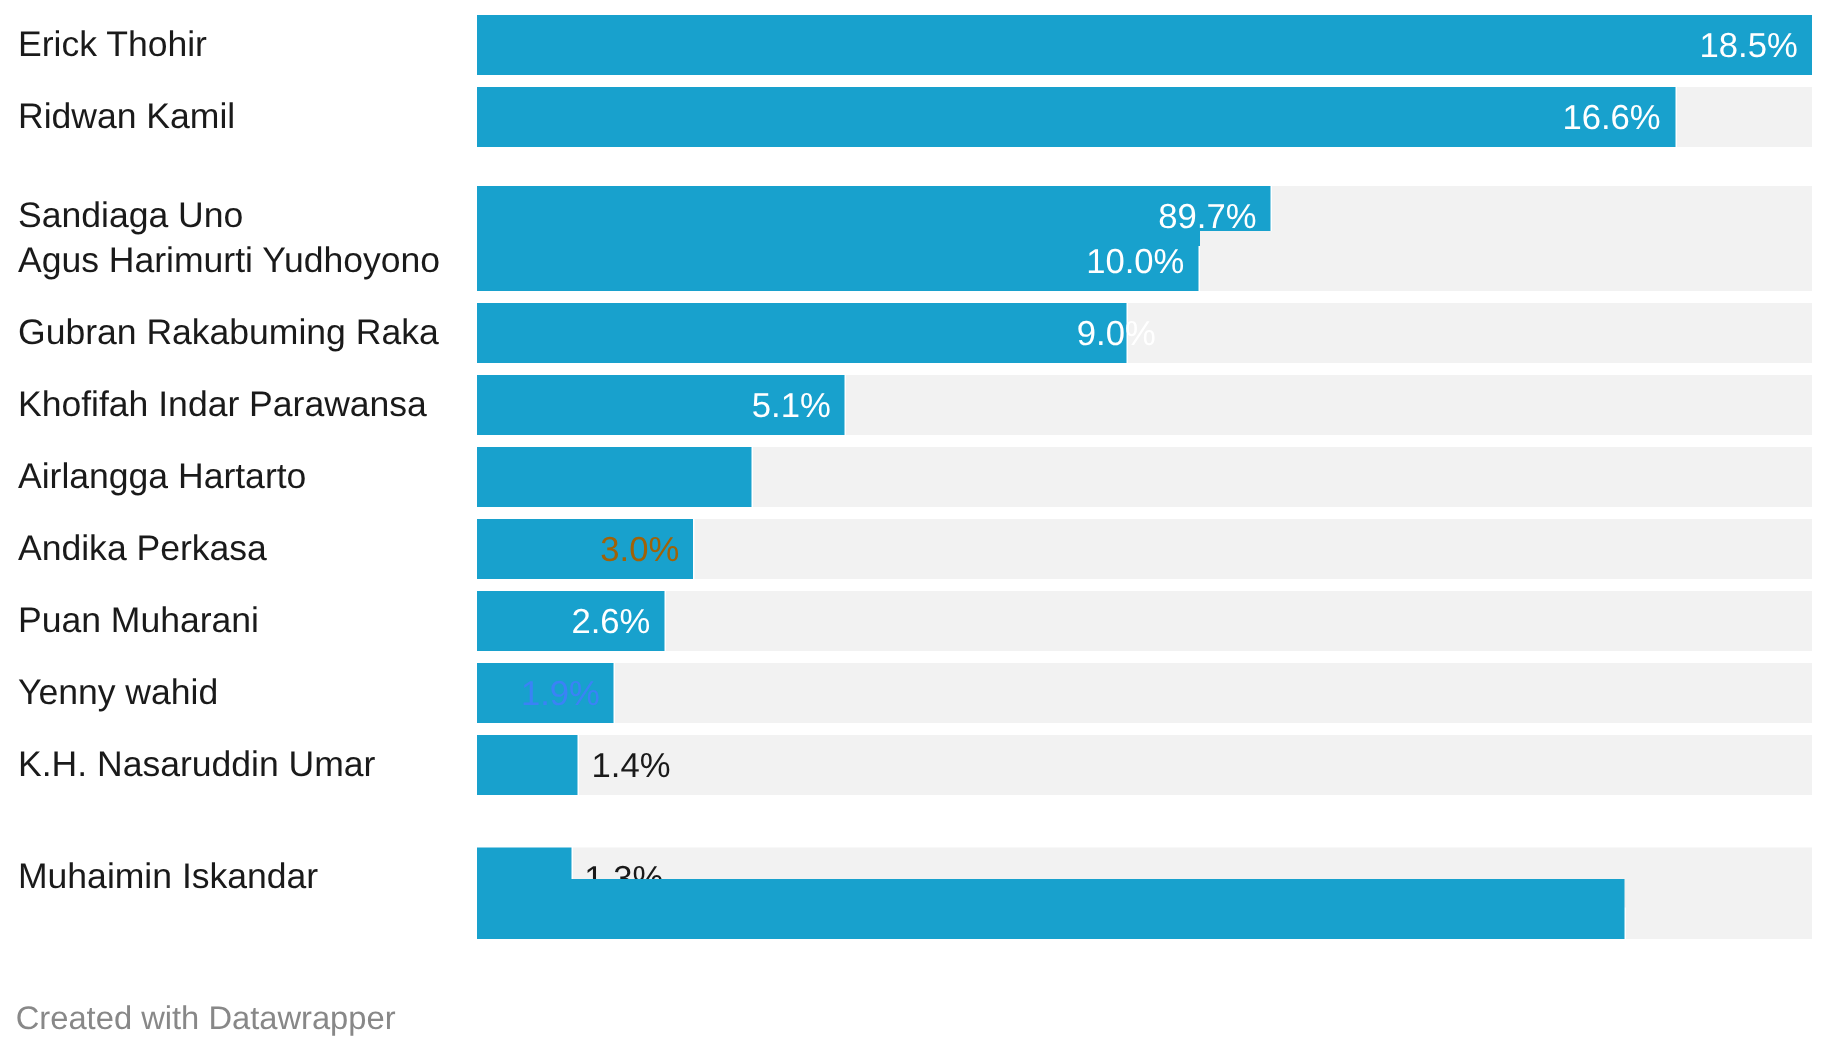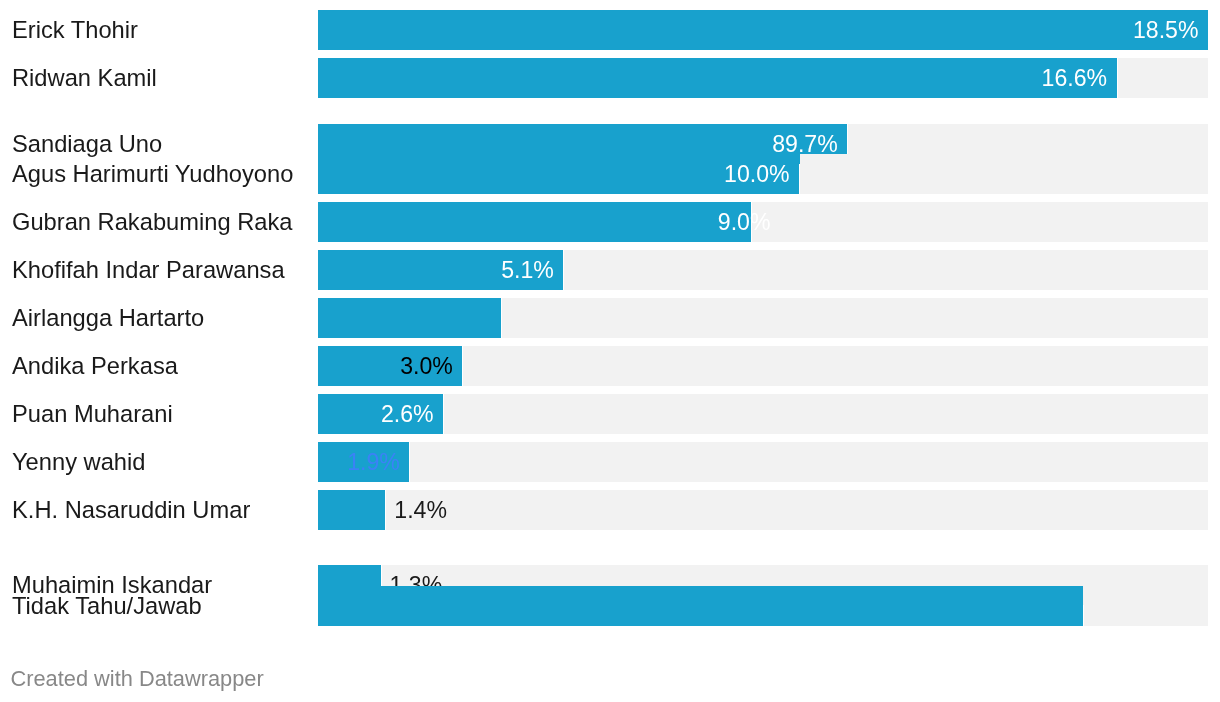--- a/index.html
+++ b/index.html
@@ -92,21 +92,21 @@
   </div>
   <div class="row" style="top:298px">
     <div class="rowlabel">Airlangga Hartarto</div>
     <div class="track" style="left: 501.81px; width: 706.19px; background: rgb(242, 242, 242);"></div>
     <div class="bar" style="width: 182.81px; left: 318px; background: rgb(24, 161, 205);"></div>
   </div>
   <div class="row" style="top:346px">
     <div class="rowlabel">Andika Perkasa</div>
     <div class="track" style="left: 463.32px; width: 744.68px; background: rgb(242, 242, 242);"></div>
     <div class="bar" style="width: 144.32px; left: 318px; background: rgb(24, 161, 205);"></div>
-    <div class="vallabel inside" style="width: 134.82px; left: 318px; color: #000000;">3.0%</div>
+    <div class="vallabel inside" style="width: 134.82px; left: 318px; color: #a16207;">3.0%</div>
   </div>
   <div class="row" style="top:394px">
     <div class="rowlabel">Puan Muharani</div>
     <div class="track" style="left: 444.08px; width: 763.92px; background: rgb(242, 242, 242);"></div>
     <div class="bar" style="width: 125.08px; left: 318px; background: rgb(24, 161, 205);"></div>
     <div class="vallabel inside" style="width: 115.58px; left: 318px; color: rgb(255, 255, 255);">2.6%</div>
   </div>
   <div class="row" style="top:442px">
     <div class="rowlabel">Yenny wahid</div>
     <div class="track" style="left: 410.41px; width: 797.59px; background: rgb(242, 242, 242);"></div>
@@ -119,19 +119,18 @@
     <div class="bar" style="width: 67.35px; left: 318px; background: rgb(24, 161, 205);"></div>
     <div class="vallabel outside" style="left: 394.35px; color: rgb(26, 26, 26);">1.4%</div>
   </div>
   <div class="row" style="top:565px">
     <div class="rowlabel">Muhaimin Iskandar</div>
     <div class="track" style="left: 381.54px; width: 826.46px; background: rgb(242, 242, 242);"></div>
     <div class="bar" style="width: 62.54px; left: 318px; background: rgb(24, 161, 205);"></div>
     <div class="vallabel outside" style="left: 389.54px; color: rgb(26, 26, 26);">1.3%</div>
   </div>
   <div class="row" style="top:586px">
-    <div class="rowlabel">Tidak Tahu/Jawab</div>
     <div class="track" style="left: 1083.92px; width: 124.08px; background: rgb(242, 242, 242);"></div>
     <div class="bar" style="width: 764.92px; left: 318px; background: rgb(24, 161, 205);"></div>
   </div>
  </div>
  <div class="footer">Created with Datawrapper</div>
 </div>
 
 </body></html>

